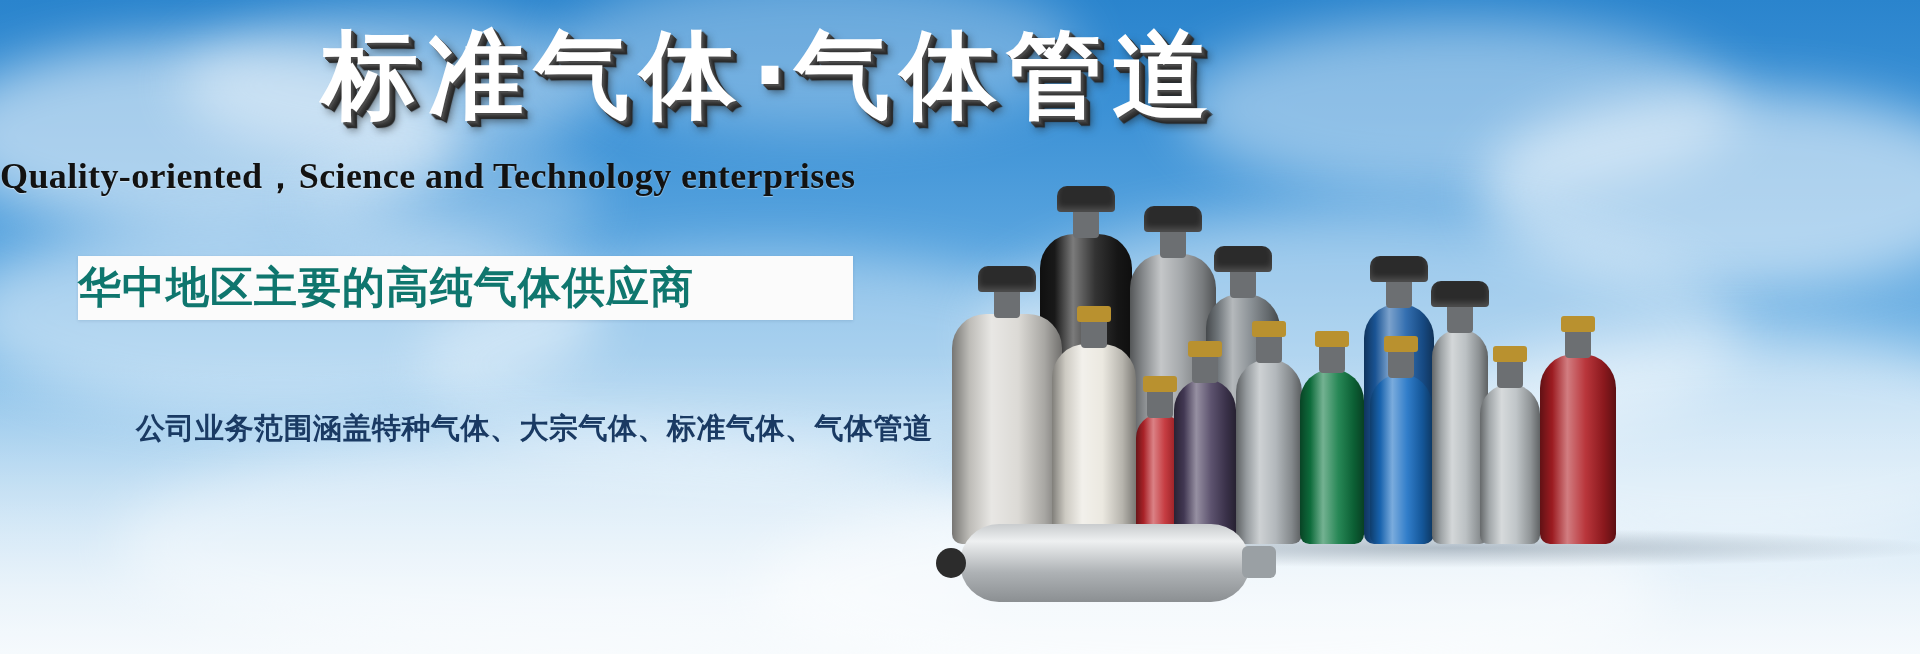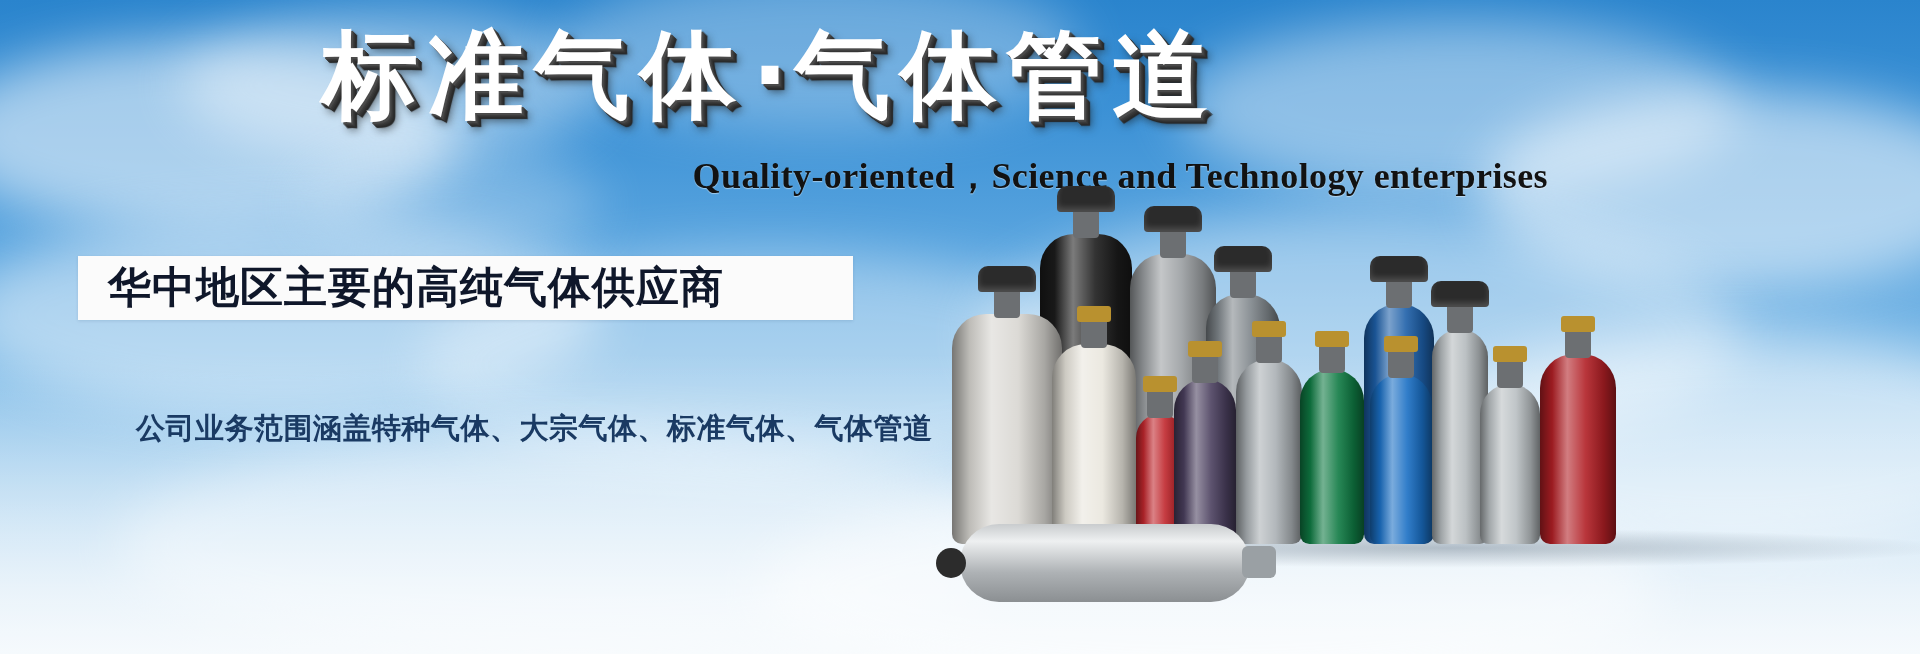--- a/index.html
+++ b/index.html
@@ -33,37 +33,37 @@
     font-family:"DejaVu Sans","Liberation Sans",sans-serif;
     font-weight:700;font-size:96px;line-height:1.12;color:#ffffff;
     letter-spacing:10px;white-space:nowrap;
     text-shadow:
        2px 2px 0 #4a4a4a, 3px 3px 0 #3c3c3c, 4px 4px 0 #343434,
        5px 5px 0 #2c2c2c, 6px 6px 1px #262626, 7px 8px 9px rgba(20,20,20,.55);
   }
   .headline .dot{letter-spacing:0;padding:0 6px;}
 
   .subtitle{
-    position:absolute;left:8px;top:152px;width:1540px;text-align:right;
+    position:absolute;left:0;top:152px;width:1540px;text-align:left;
     font-family:"Liberation Serif","DejaVu Serif",serif;
     font-weight:700;font-size:36px;color:#121212;white-space:nowrap;
     letter-spacing:.4px;
     text-shadow:0 1px 1px rgba(255,255,255,.45);
   }
 
   
   .whitebox{
     position:absolute;left:78px;top:256px;width:775px;height:64px;
     background:#fbfbfb;box-shadow:0 1px 3px rgba(0,40,80,.12);
     display:flex;align-items:center;
   }
   .whitebox .wb-text{
     font-family:"DejaVu Sans","Liberation Sans",sans-serif;
-    font-weight:700;font-size:43px;color:#0f172a;
-    letter-spacing:1px;white-space:nowrap;padding-left:30px;
+    font-weight:700;font-size:43px;color:#0f766e;
+    letter-spacing:1px;white-space:nowrap;
   }
 
   
   .para{
     position:absolute;left:78px;top:358px;width:790px;
     font-family:"DejaVu Serif","Liberation Serif",serif;
     font-weight:700;font-size:29px;line-height:1.55;color:#1a3a63;
     letter-spacing:.5px;
     margin-top:48px;
   }

